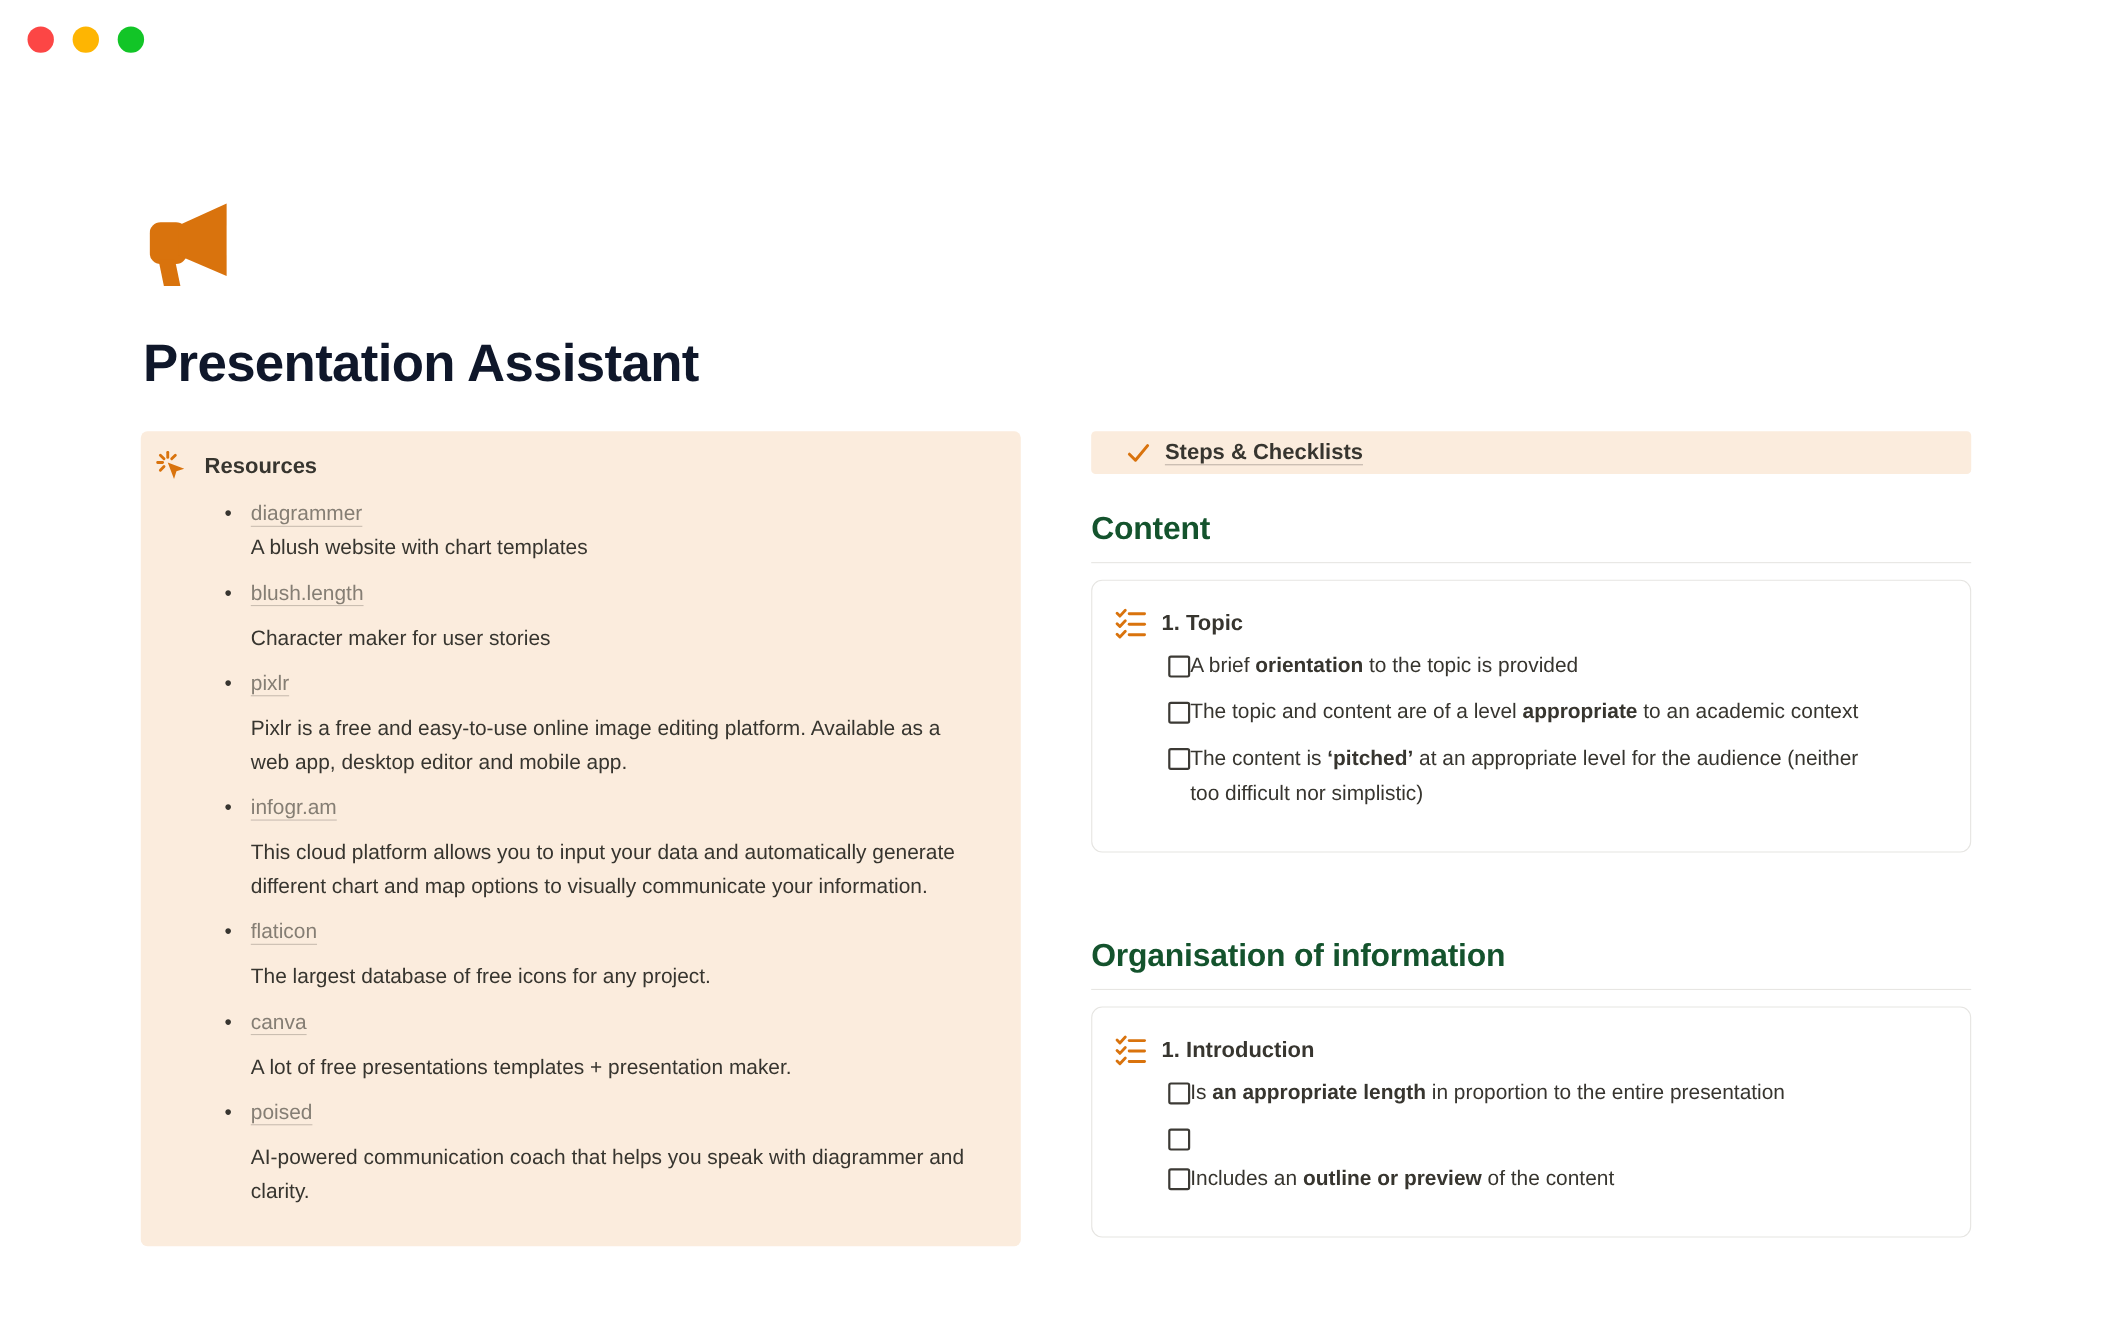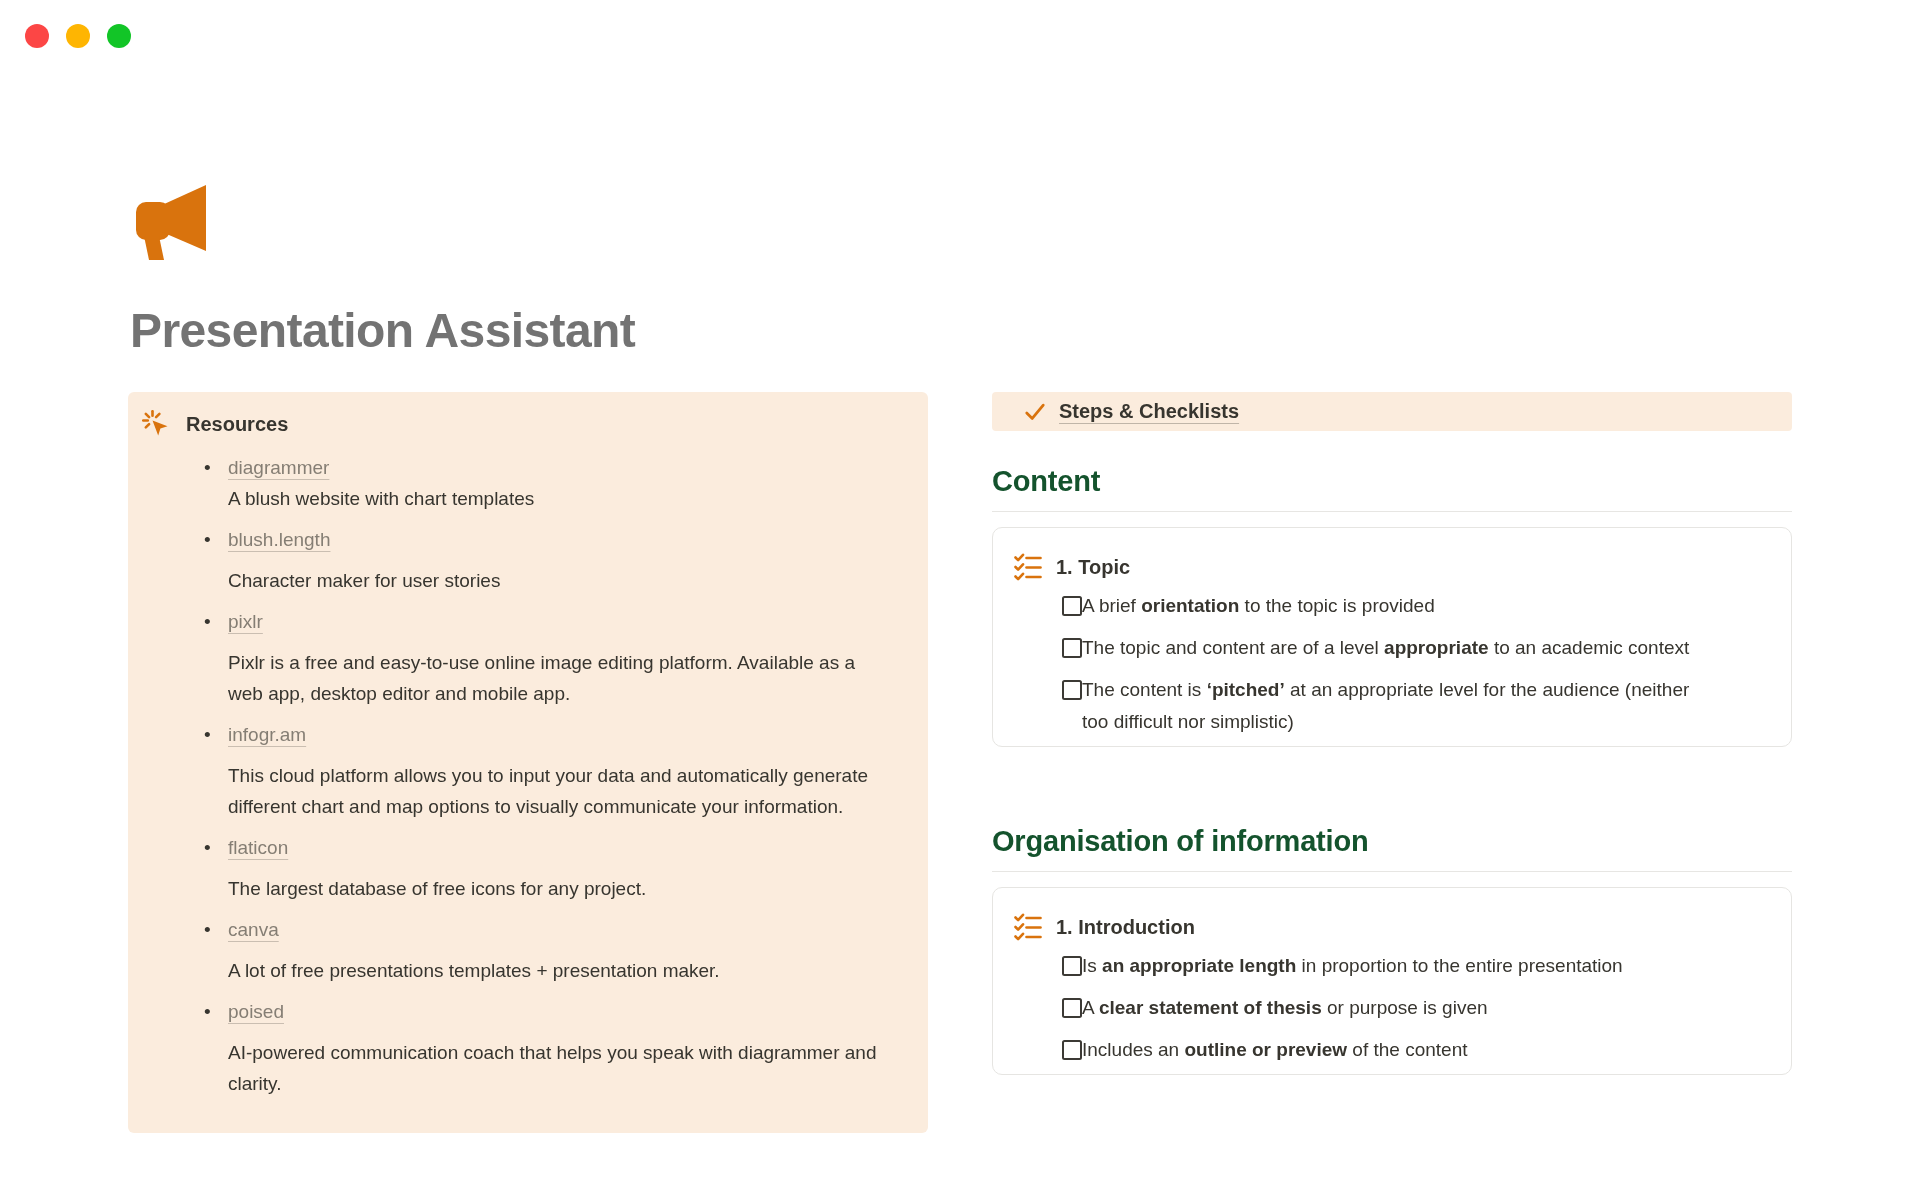--- a/index.html
+++ b/index.html
@@ -12,21 +12,21 @@
   }
   
   .traffic { position:absolute; top:24px; left:25px; display:flex; gap:17px; }
   .dot { width:24px; height:24px; border-radius:50%; cursor:pointer; }
 
   
   .page { padding:0 128px; }
   .page-icon { display:block; margin:184px 0 0 8px; width:80px; height:80px; cursor:pointer; }
   .page-title {
     margin:38px 0 0 2px; font-size:48px; line-height:58px; font-weight:700;
-    letter-spacing:-0.6px; color:#737373;
+    letter-spacing:-0.6px; color:#0f172a;
   }
   .columns { display:flex; gap:64px; margin-top:32px; align-items:flex-start; }
   .col { width:800px; flex:none; }
 
   
   .callout {
     background:var(--peach,#FBECDD); border-radius:6px;
     padding:18px 24px 34px 14px;
   }
   .res-header { display:flex; align-items:center; gap:16px; font-size:20px; font-weight:700; }
@@ -53,21 +53,21 @@
   .banner-label {
     color:#37352F;
     text-decoration:underline; text-decoration-thickness:1px;
     text-decoration-color:rgba(55,53,47,0.3); text-underline-offset:5px;
   }
   .cl-section h2 { font-size:29px; font-weight:700; margin:34px 0 0; letter-spacing:-0.2px; color:#14532d; }
   .cl-section + .cl-section h2 { margin-top:78px; }
   .divider { height:1px; background:#E7E6E3; margin-top:13px; }
   .card {
     border:1px solid var(--border,#E6E5E2); border-radius:10px;
-    margin-top:15px; padding:24px 28px 8px 20px; background:#fff;
+    margin-top:15px; padding:24px 28px 36px 20px; background:#fff;
   }
   .card-head { display:flex; align-items:center; gap:13px; font-size:20px; font-weight:700; line-height:28px; }
   .icon30 { width:30px; height:30px; flex:none; }
   .todos { margin:0 0 0 49px; font-size:19px; line-height:32px; }
   .todo { display:flex; margin-top:10px; align-items:flex-start; }
   .todo:first-child { margin-top:8px; }
   .checkbox {
     width:20px; height:20px; flex:none; margin-top:6px; cursor:pointer;
     border:2px solid #3C3A35; border-radius:2.5px; background:transparent;
   }
@@ -224,21 +224,20 @@
   </svg>
                 <span>1. Introduction</span>
               </div>
               <div class="todos">
                 <div class="todo">
                   <span class="checkbox" role="checkbox" aria-checked="false"></span>
                   <span class="todo-text"><span>Is </span><b>an appropriate length</b><span> in proportion to the entire presentation</span></span>
                 </div>
                 <div class="todo">
                   <span class="checkbox" role="checkbox" aria-checked="false"></span>
-                  <span class="todo-text"><span>A </span><b>clear statement of thesis</b><span> or purpose is given</span></span>
                 </div>
                 <div class="todo">
                   <span class="checkbox" role="checkbox" aria-checked="false"></span>
                   <span class="todo-text"><span>Includes an </span><b>outline or preview</b><span> of the content</span></span>
                 </div>
               </div>
             </div>
           </section>
         </div>
     </div>

